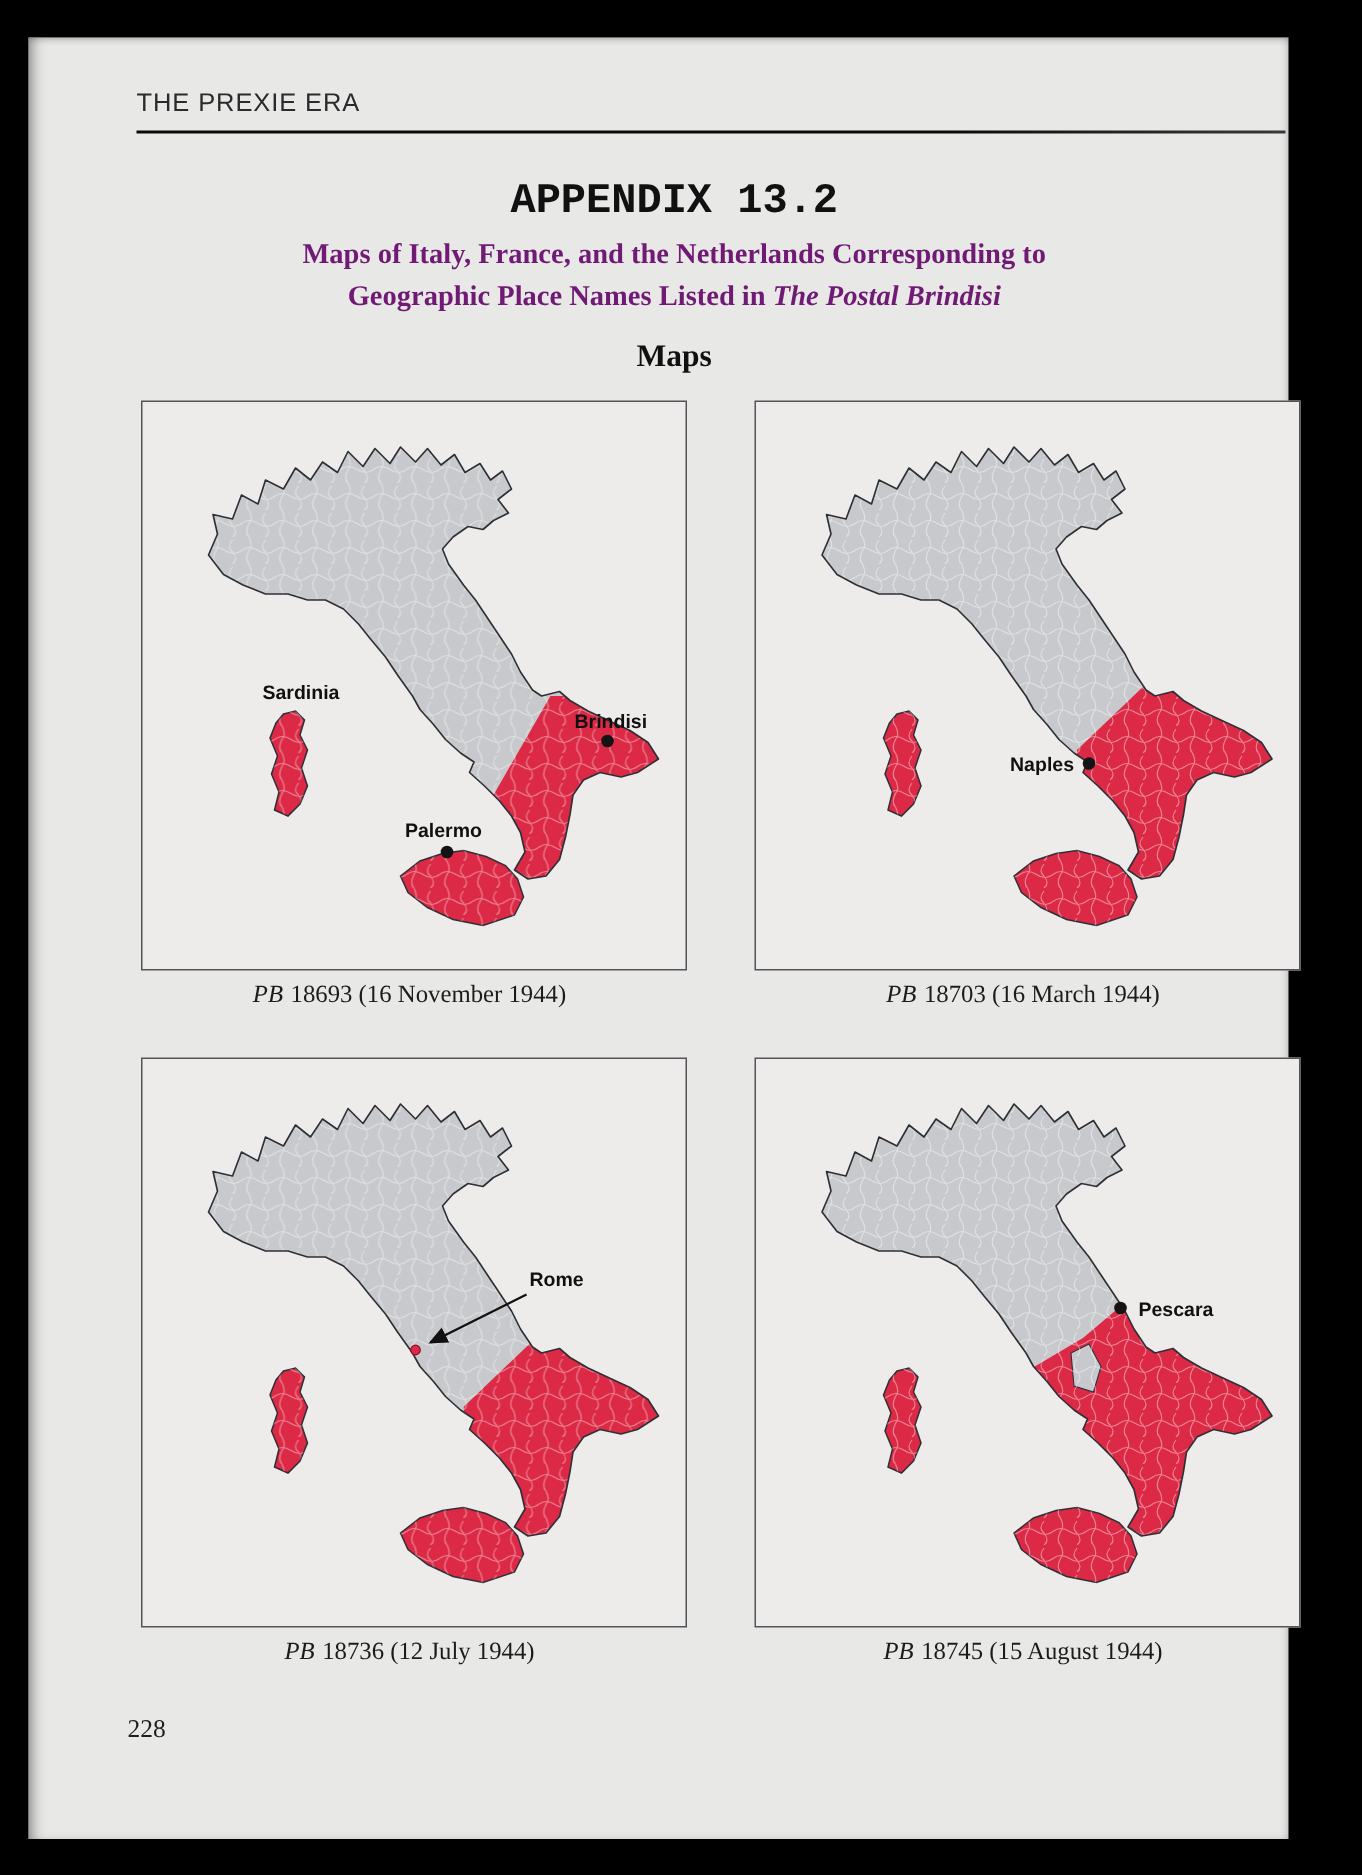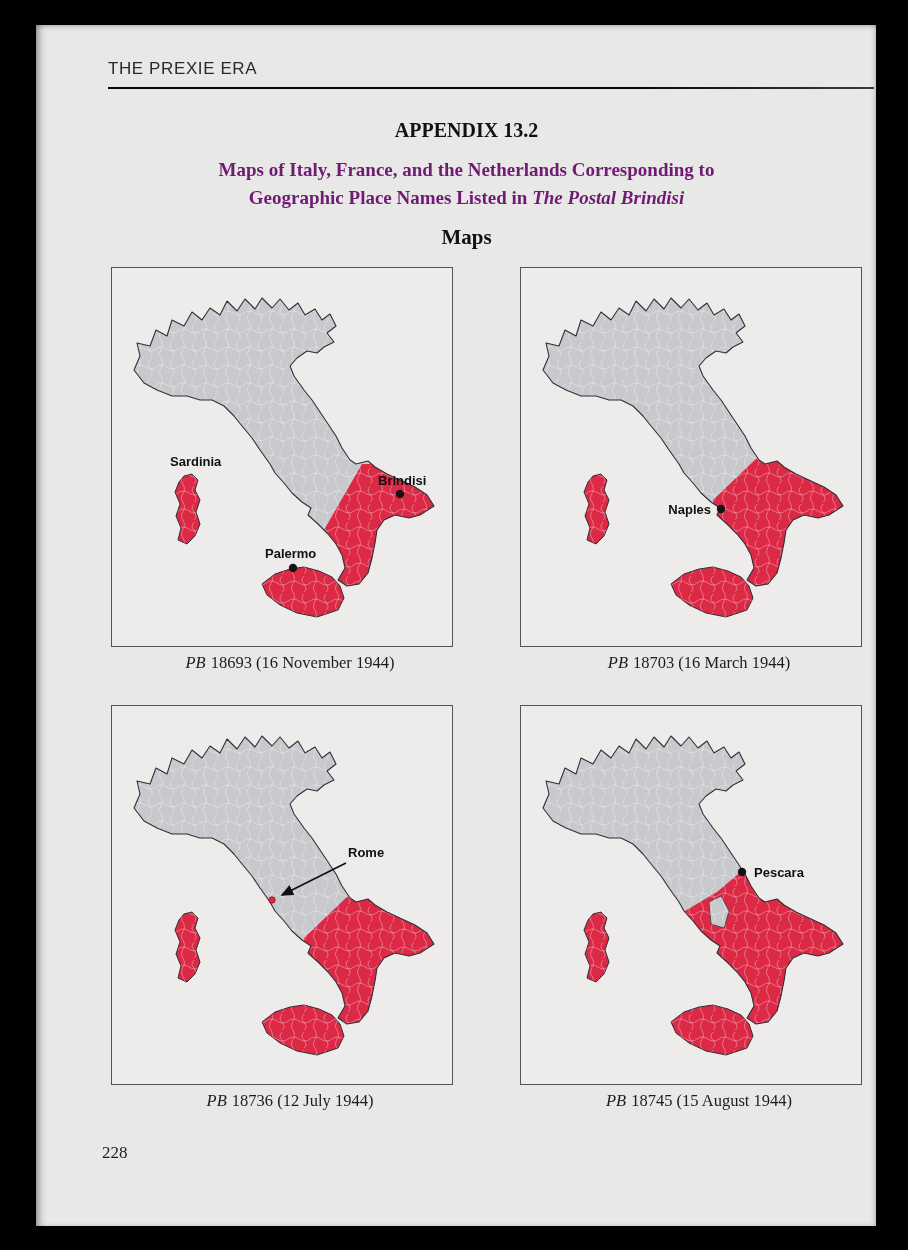--- a/index.html
+++ b/index.html
@@ -1,36 +1,36 @@
 <!DOCTYPE html>
 <html><head>
 <meta charset="utf-8">
 <style>
   html,body{margin:0;padding:0;}
   body{width:908px;height:1250px;position:relative;background:#000;overflow:hidden;
        font-family:"Liberation Serif", serif;}
-  .book-page{position:absolute;left:36px;top:25px;width:840px;height:1201px;
+  .book-page{position:absolute;left:19px;top:25px;width:840px;height:1201px;
        background:#e8e8e6;
        box-shadow:inset 7px 0 9px -5px rgba(0,0,0,.45), inset -4px 0 6px -4px rgba(0,0,0,.25),
                   inset 0 4px 6px -4px rgba(0,0,0,.3);}
   .running-head{position:absolute;left:72px;top:34px;font-family:"Liberation Sans",sans-serif;
        font-size:17px;letter-spacing:.6px;color:#2b2b2d;}
   .head-rule{position:absolute;left:72px;top:62px;width:766px;height:2px;
        background:linear-gradient(to right,#0a0a0a 70%,#3a3a3a);}
   .appendix-title{position:absolute;left:0;top:94px;width:861px;text-align:center;
-       font-size:20px;font-weight:bold;color:#111;}
+       font-size:28px;font-weight:bold;color:#111;font-family:Liberation Mono, monospace;}
   .subtitle{position:absolute;left:0;width:861px;text-align:center;
        font-size:19px;font-weight:bold;color:#701a75;}
   .subtitle.l1{top:134px;}
   .subtitle.l2{top:162px;}
   .subtitle .it{font-style:italic;}
   .section-head{position:absolute;left:0;top:200px;width:861px;text-align:center;
        font-size:21px;font-weight:bold;color:#111;}
   .map-panel{position:absolute;width:340px;height:378px;background:#edecea;
-       border:1px solid #53535a;}
+       border:1px solid #53535a;padding-left:22px;}
   .map-panel svg{display:block;width:100%;height:100%;}
   #panel0{left:75px;top:242px;}
   #panel1{left:484px;top:242px;}
   #panel2{left:75px;top:680px;}
   #panel3{left:484px;top:680px;}
   .map-caption{position:absolute;width:340px;text-align:center;font-size:16.5px;color:#1c1c1c;}
   #cap0{left:84px;top:628px;}
   #cap1{left:493px;top:628px;}
   #cap2{left:84px;top:1066px;}
   #cap3{left:493px;top:1066px;}

